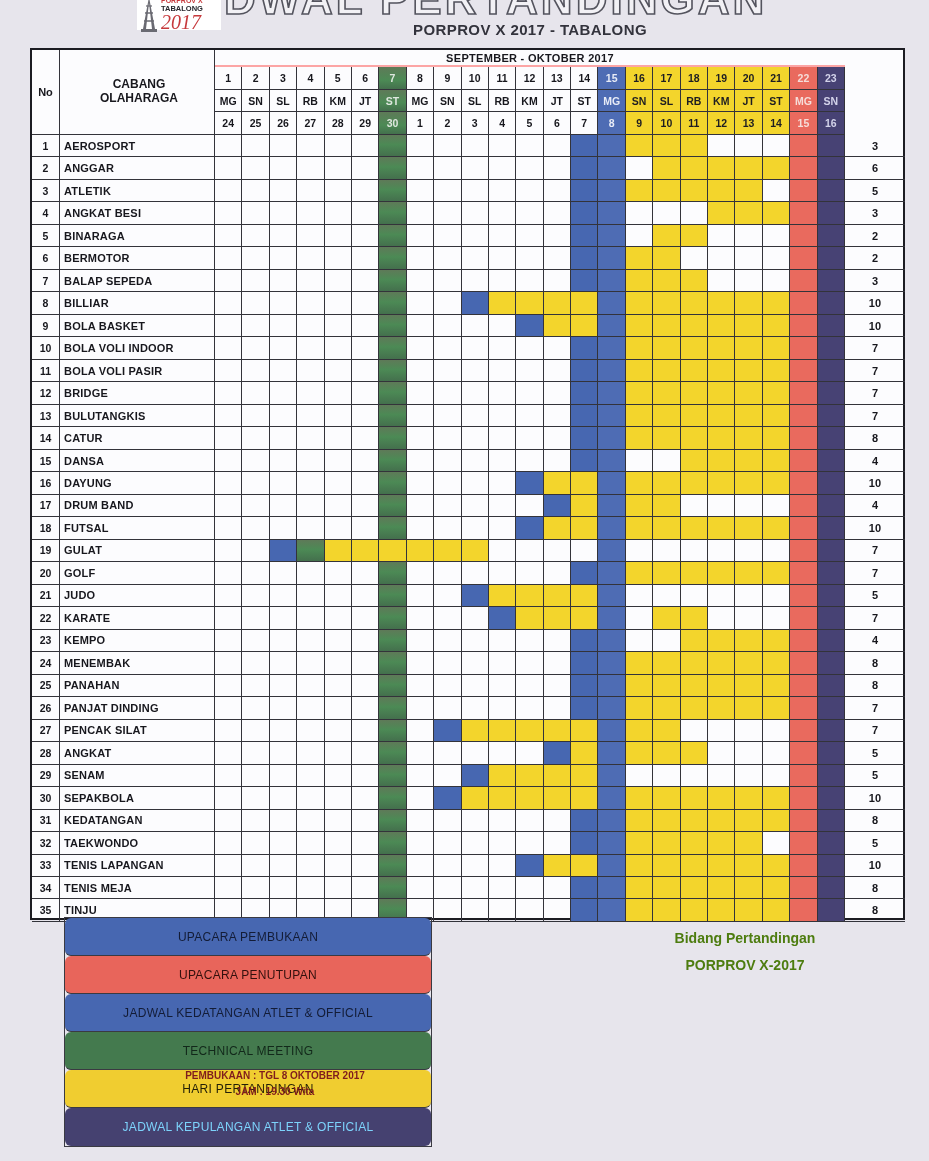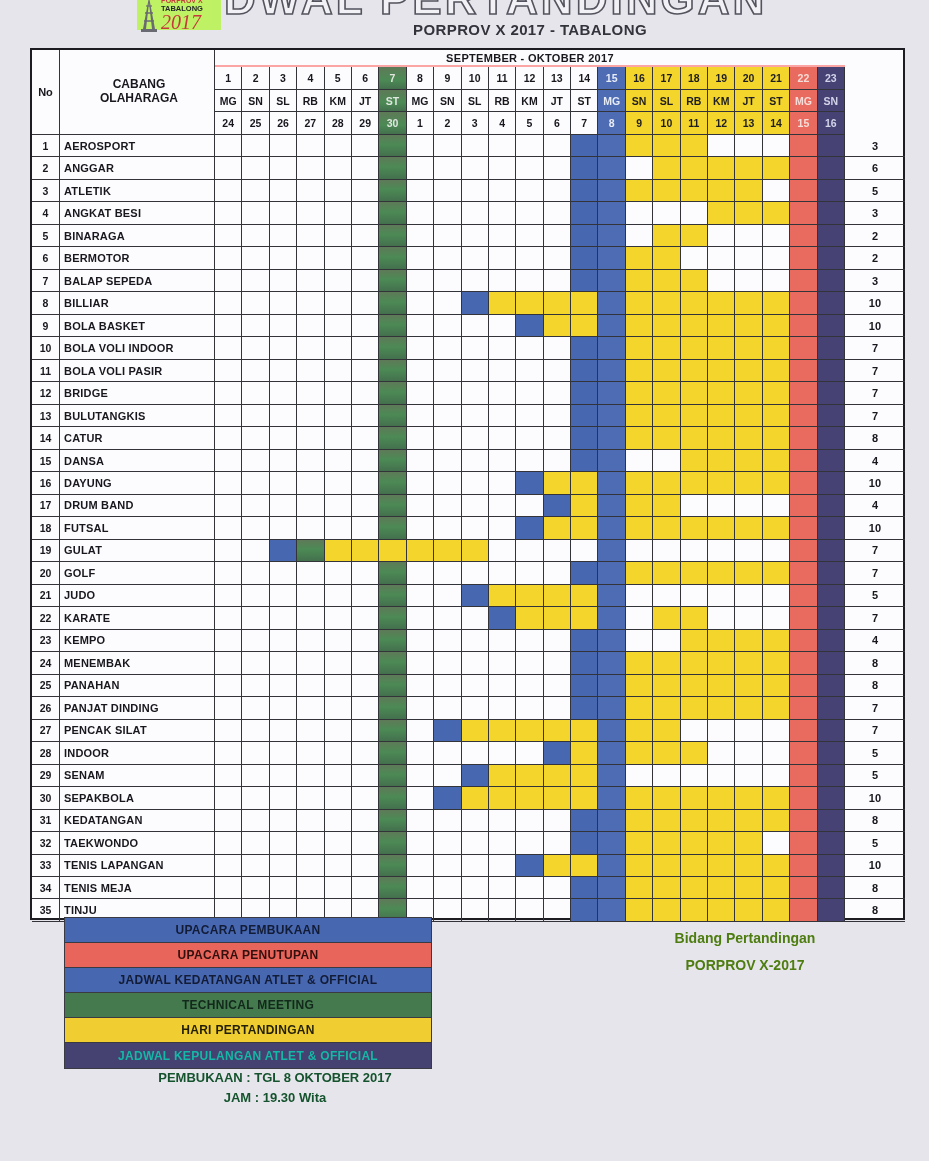--- a/index.html
+++ b/index.html
@@ -14,21 +14,21 @@
     position:absolute;top:-26px;left:0;width:929px;text-align:center;
     font-size:44px;font-weight:bold;letter-spacing:3px;
     color:#f2f1f5;-webkit-text-stroke:1.6px #54545e;
     font-family:"Liberation Sans",sans-serif;
   }
   .subtitle{
     position:absolute;top:21px;left:160px;width:740px;text-align:center;
     font-size:15px;font-weight:bold;color:#33333c;letter-spacing:.4px;
   }
   
-  .logo{position:absolute;left:137px;top:0;width:84px;height:30px;background:#bef264;
+  .logo{position:absolute;left:137px;top:0;width:84px;height:30px;background:#ffffff;
         display:flex;align-items:center;padding:1px 2px;box-sizing:border-box;}
   .logo svg{flex:0 0 20px;}
   .logo-texts{display:flex;flex-direction:column;line-height:1.05;margin-left:2px;}
   .logo-l1{font-size:7px;font-weight:bold;color:#c6393c;}
   .logo-l2{font-size:7.5px;font-weight:bold;color:#26262c;}
   .logo-l3{font-size:20px;font-weight:normal;font-style:italic;color:#c6393c;
            font-family:"Liberation Serif",serif;margin-top:-1px;}
   
   .grid{
     position:absolute;left:30px;top:48px;width:875px;height:872px;
@@ -65,29 +65,29 @@
   .c-dep{background:#474274;}
   .c-tm{background:linear-gradient(180deg,#5e7a58,#4c8a55 45%,#44704d);}
   
   .h-tm{background:linear-gradient(180deg,#5e7a58,#4c8a55 60%,#44704d);color:#dfe7df;}
   .h-open{background:#4e6cb4;color:#e8ecf7;}
   .h-match{background:#f3d52c;color:#1d1d22;}
   .h-close{background:#e96a5e;color:#f6ddd9;}
   .h-dep{background:#474274;color:#d3d3ea;}
   
   .legend{position:absolute;left:64px;top:917px;width:366px;border:1px solid #3a3a42;}
-  .band{height:25px;display:flex;align-items:center;justify-content:center;
-        font-size:12px;font-weight:bold;letter-spacing:.3px;border-bottom:1px solid #3a3a42;
-        box-sizing:border-box;}
+  .band{height:38px;display:flex;align-items:center;justify-content:center;
+        font-size:12px;font-weight:normal;letter-spacing:.3px;border-bottom:1px solid #3a3a42;
+        box-sizing:border-box;border-radius:6px;}
   .band:last-child{border-bottom:none;}
   
   .bidang{position:absolute;left:600px;top:925px;width:290px;text-align:center;
           font-size:14px;font-weight:bold;color:#4d7c0f;line-height:1.9;}
   .pembukaan{position:absolute;left:110px;top:1068px;width:330px;text-align:center;
-             font-size:13px;font-weight:bold;color:#14532d;line-height:1.55;}
+             font-size:10px;font-weight:bold;color:#7f1d1d;line-height:1.55;}
 </style>
 </head>
 <body>
 
 <div class="big-title">JADWAL PERTANDINGAN</div>
 
 <div class="logo">
   <svg width="20" height="40" viewBox="0 0 20 40">
     <polygon points="10,2 4,34 7,34 10,8 13,34 16,34" fill="#6a6a72"></polygon>
     <line x1="5" y1="26" x2="15" y2="26" stroke="#6a6a72" stroke-width="1.5"></line>
@@ -940,21 +940,21 @@
         <div class="cell col-day"></div>
         <div class="cell col-day"></div>
         <div class="cell col-day"></div>
         <div class="cell col-day"></div>
         <div class="cell col-day c-close"></div>
         <div class="cell col-day c-dep"></div>
         <div class="cell col-sum">7</div>
       </div>
       <div class="grow">
         <div class="cell col-no">28</div>
-        <div class="cell col-name">INDOOR</div>
+        <div class="cell col-name">ANGKAT</div>
         <div class="cell col-day"></div>
         <div class="cell col-day"></div>
         <div class="cell col-day"></div>
         <div class="cell col-day"></div>
         <div class="cell col-day"></div>
         <div class="cell col-day"></div>
         <div class="cell col-day c-tm"></div>
         <div class="cell col-day"></div>
         <div class="cell col-day"></div>
         <div class="cell col-day"></div>
@@ -1171,21 +1171,21 @@
       </div>
     </div>
 </div>
 
 <div class="legend" id="legend">
     <div class="band" style="background: rgb(71, 103, 177); color: rgb(19, 28, 54);">UPACARA PEMBUKAAN</div>
     <div class="band" style="background: rgb(232, 101, 91); color: rgb(51, 16, 13);">UPACARA PENUTUPAN</div>
     <div class="band" style="background: rgb(71, 103, 177); color: rgb(19, 28, 54);">JADWAL KEDATANGAN ATLET &amp; OFFICIAL</div>
     <div class="band" style="background: rgb(68, 122, 78); color: rgb(18, 40, 26);">TECHNICAL MEETING</div>
     <div class="band" style="background: rgb(240, 205, 48); color: rgb(35, 31, 7);">HARI PERTANDINGAN</div>
-    <div class="band" style="background: rgb(69, 65, 112); color: #14b8a6;">JADWAL KEPULANGAN ATLET &amp; OFFICIAL</div>
+    <div class="band" style="background: rgb(69, 65, 112); color: #7dd3fc;">JADWAL KEPULANGAN ATLET &amp; OFFICIAL</div>
   </div>
 
 <div class="bidang">
   <div>Bidang Pertandingan</div>
   <div>PORPROV X-2017</div>
 </div>
 
 <div class="pembukaan">
   <div>PEMBUKAAN : TGL 8 OKTOBER 2017</div>
   <div>JAM : 19.30 Wita</div>

